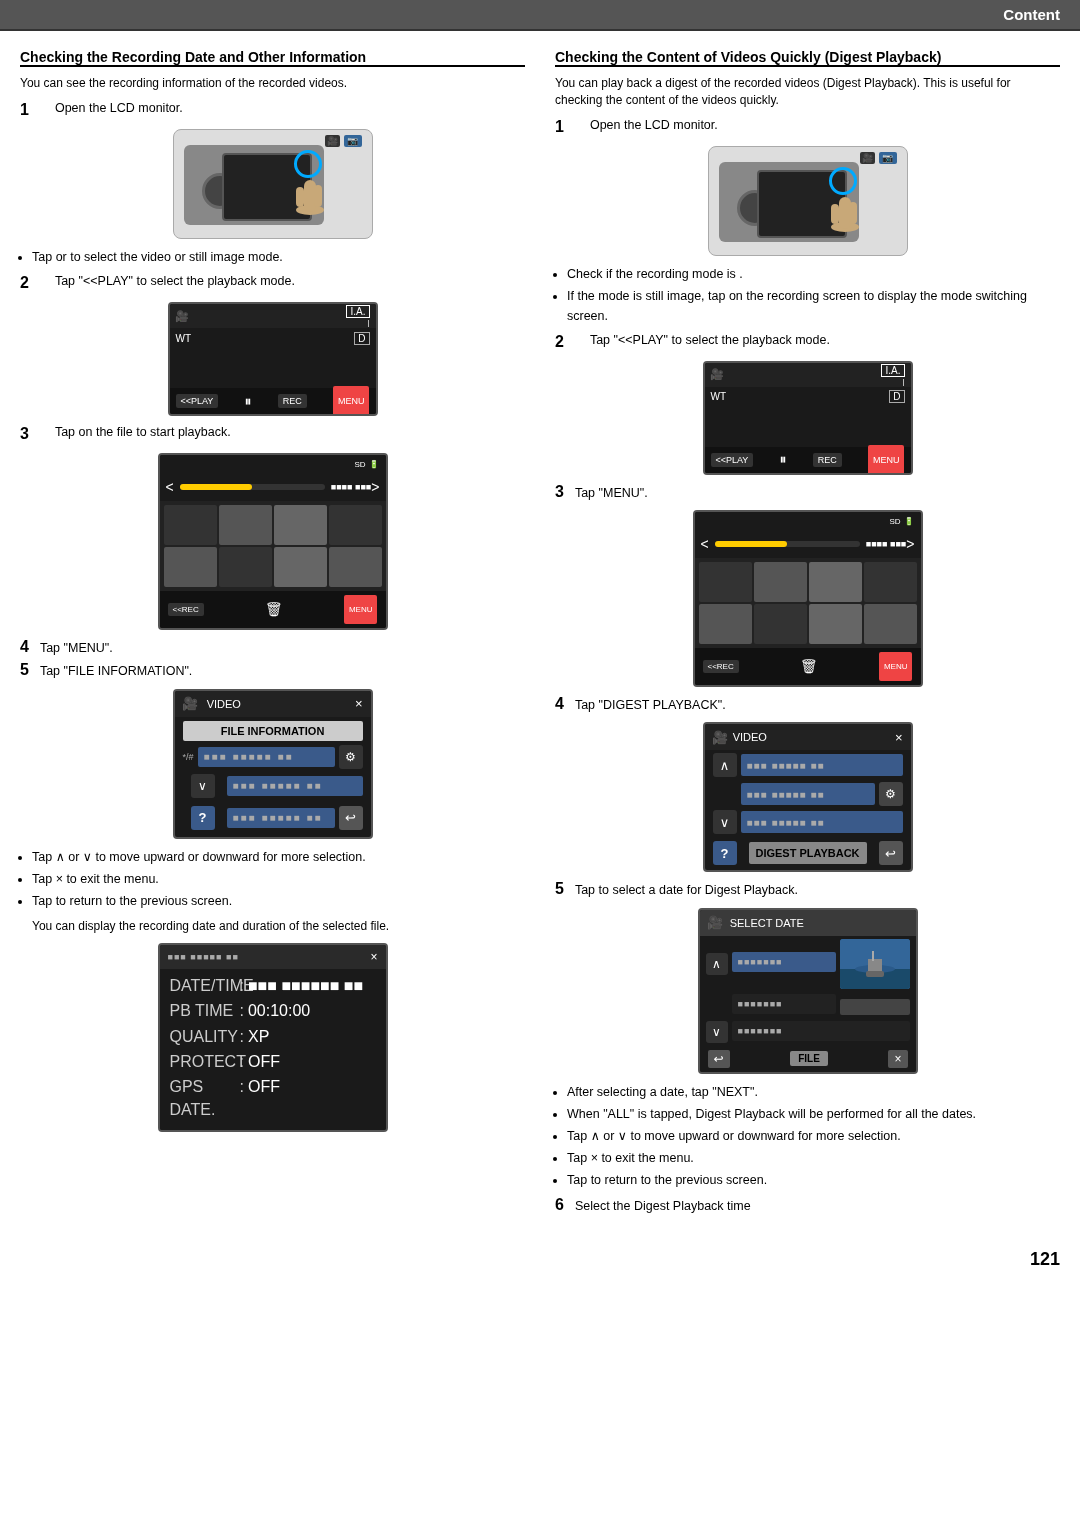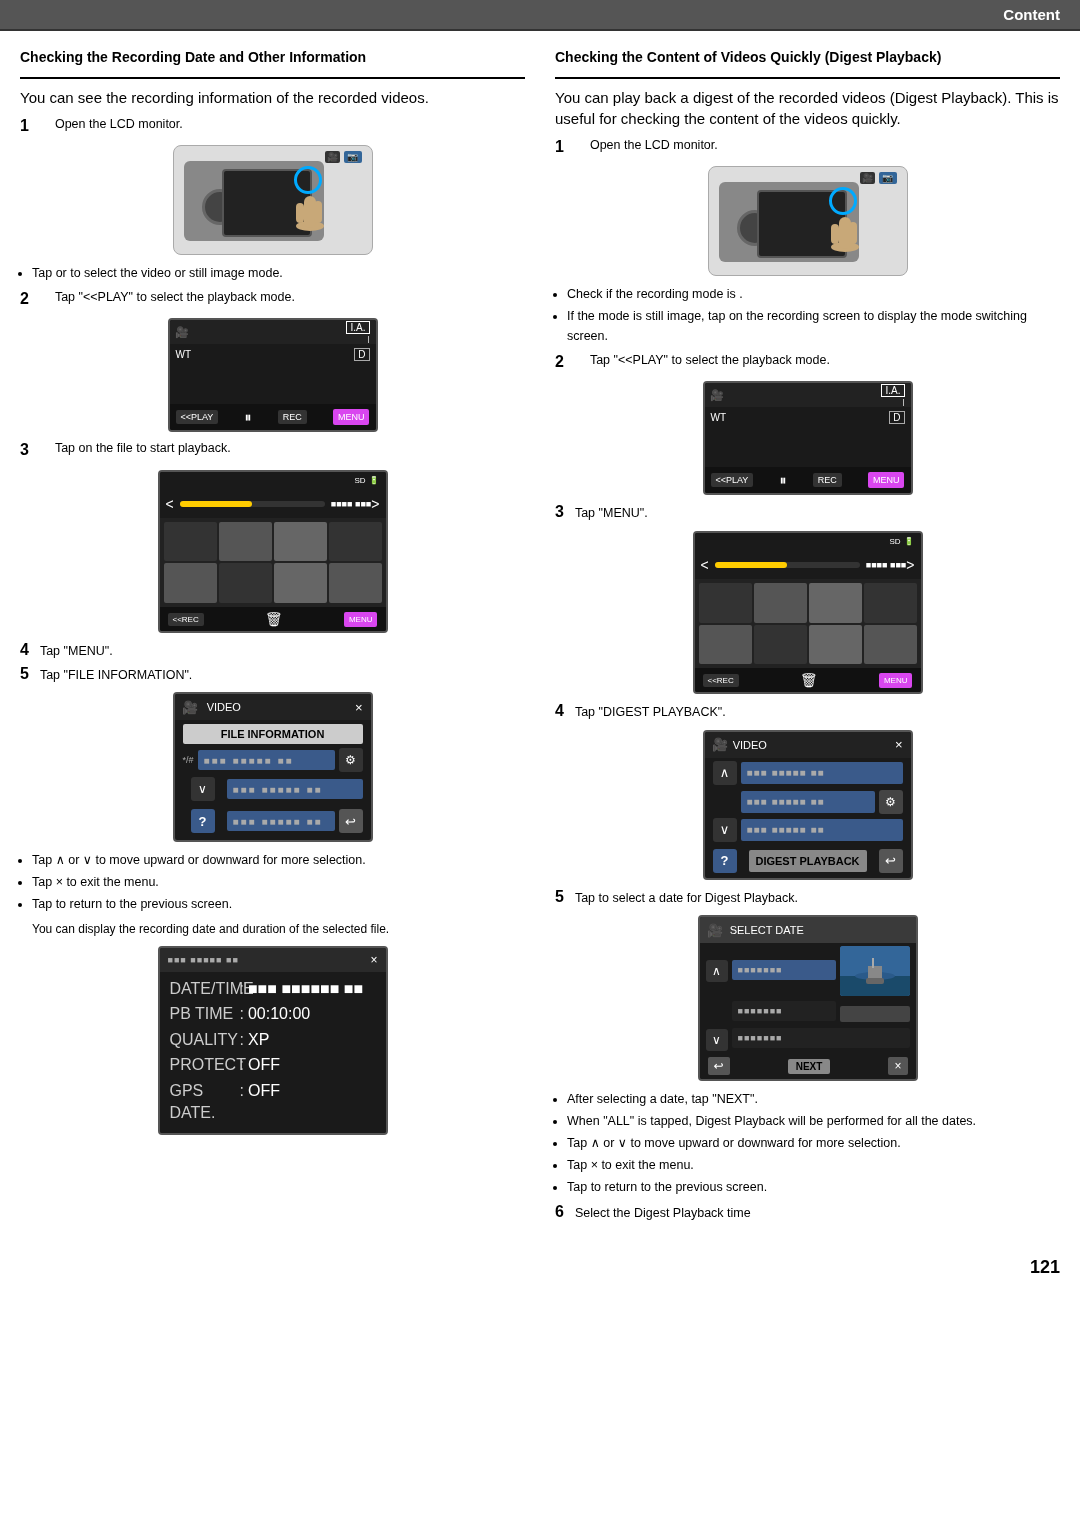--- a/index.html
+++ b/index.html
@@ -30,26 +30,26 @@
     }
 
     .left-col, .right-col {
       flex: 1;
     }
 
     h2.section-title {
       font-size: 14px;
       font-weight: bold;
       border-bottom: 2px solid #000;
-      padding-bottom: 12px;
+      padding-bottom: 0;
       margin-bottom: 8px;
     }
 
     .intro-text {
-      font-size: 15px;
+      font-size: 12px;
       margin-bottom: 8px;
       line-height: 1.4;
     }
 
     .step-block {
       margin-bottom: 10px;
     }
 
     .step-num {
       font-size: 16px;
@@ -192,24 +192,24 @@
 
     .btn-rec {
       background: #333;
       color: #fff;
       font-size: 9px;
       padding: 2px 5px;
       border-radius: 2px;
     }
 
     .btn-menu {
-      background: #d946ef;
+      background: #ef4444;
       color: #fff;
       font-size: 9px;
-      padding: 3px 5px;
+      padding: 10px 5px;
       border-radius: 2px;
       text-align: center;
     }
 
     .pause-icon {
       color: #fff;
       font-size: 14px;
     }
 
     
@@ -969,21 +969,21 @@
           <span>∨</span>
         </div>
         <div style="flex:1;">
           <div class="date-item" style="background:#222;">
             <span class="date-dots">■■■■■■■</span>
           </div>
         </div>
       </div>
       <div class="select-date-bottom">
         <span class="btn-back">↩</span>
-        <span class="btn-next">NEXT</span>
+        <span class="btn-next">FILE</span>
         <span class="btn-x">×</span>
       </div>
     </div>
 
     <ul class="bullet-list">
       <li>After selecting a date, tap "NEXT".</li>
       <li>When "ALL" is tapped, Digest Playback will be performed for all the dates.</li>
       <li>Tap ∧ or ∨ to move upward or downward for more selection.</li>
       <li>Tap × to exit the menu.</li>
       <li>Tap  to return to the previous screen.</li>

